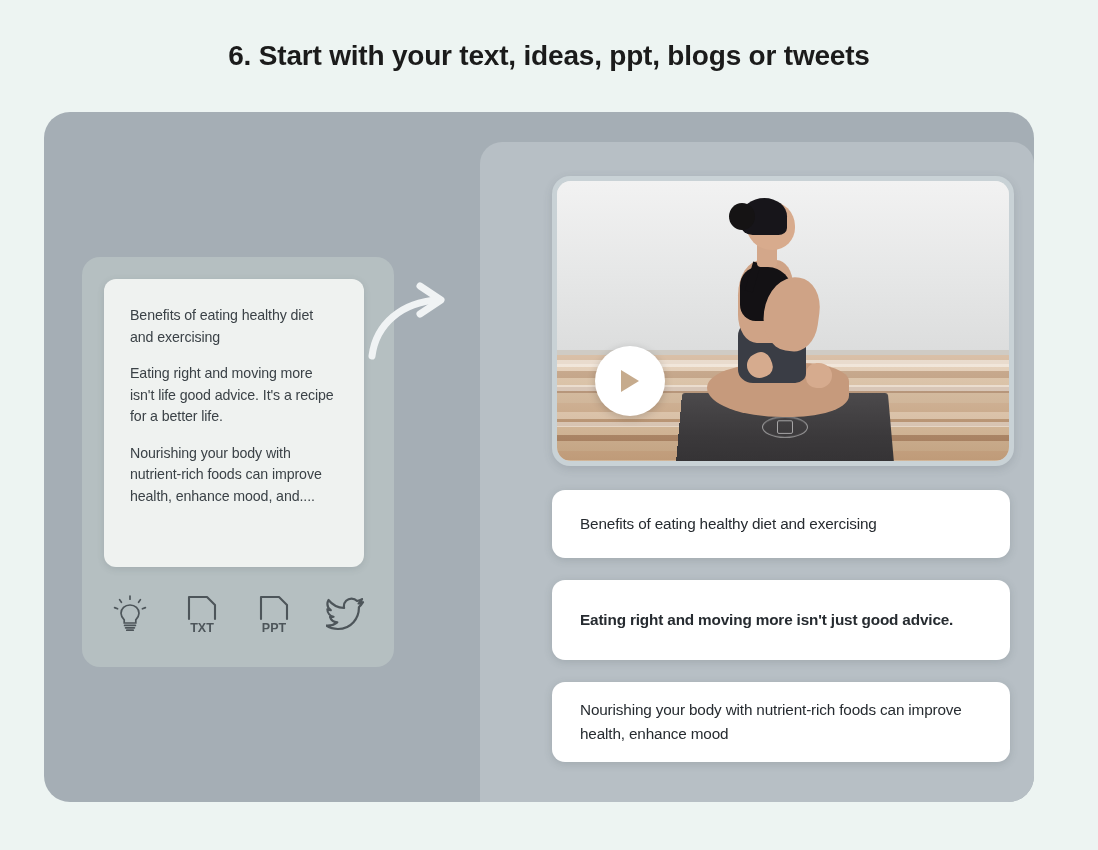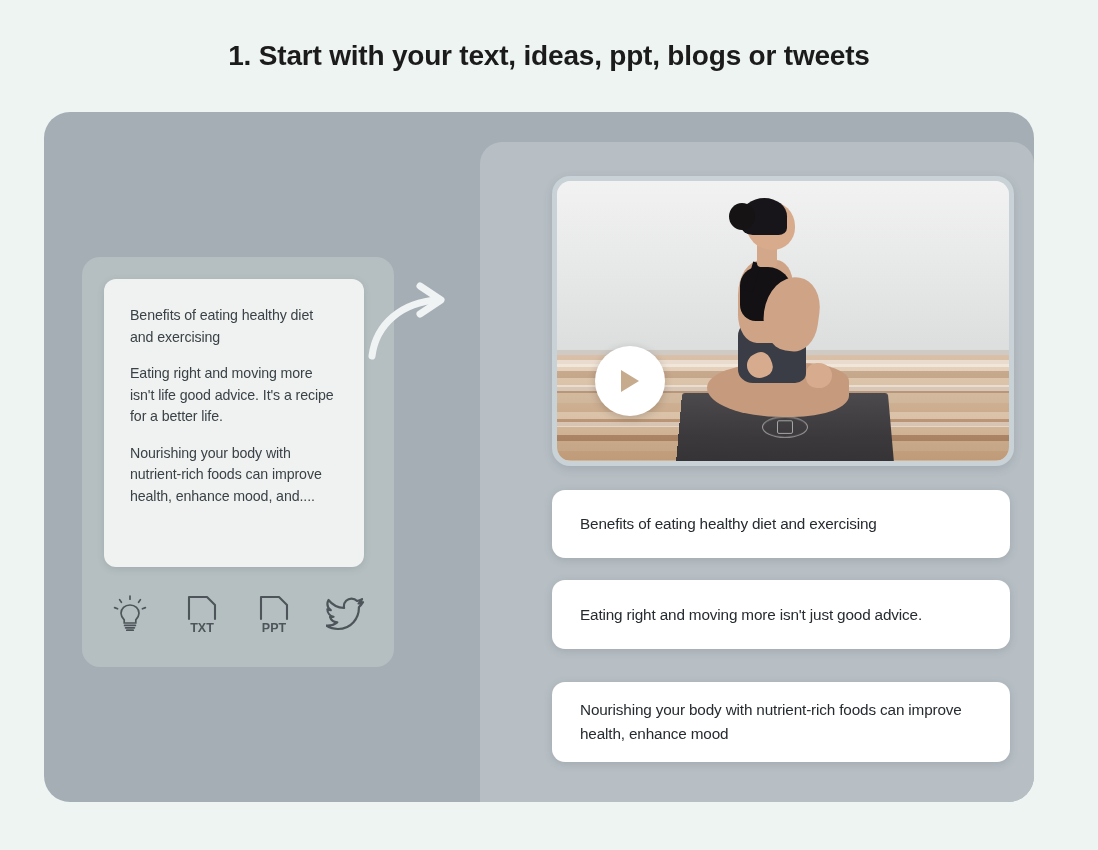--- a/index.html
+++ b/index.html
@@ -303,34 +303,34 @@
     left: 72px;
     width: 458px;
     background: #ffffff;
     border-radius: 13px;
     box-shadow: 0 2px 8px rgba(60,70,80,0.18);
     display: flex;
     align-items: center;
     padding: 0 28px;
   }
   .out-card-1 { top: 348px; height: 68px; }
-  .out-card-2 { top: 438px; height: 69px; }
+  .out-card-2 { top: 438px; height: 80px; font-weight: bold; }
   .out-card-3 { top: 540px; height: 80px; }
 
   .out-text {
     font-size: 15.3px;
     line-height: 24px;
     color: #262b30;
     letter-spacing: -0.15px;
   }
 </style>
 </head>
 <body>
 
-<h1 class="page-title">1. Start with your text, ideas, ppt, blogs or tweets</h1>
+<h1 class="page-title">6. Start with your text, ideas, ppt, blogs or tweets</h1>
 
 <div class="outer-panel">
 
   <div class="inner-panel">
 
     <div class="video-card">
       <div class="video-frame">
         <div class="scene-wall"></div>
         <div class="scene-baseboard"></div>
         <div class="scene-floor"></div>

